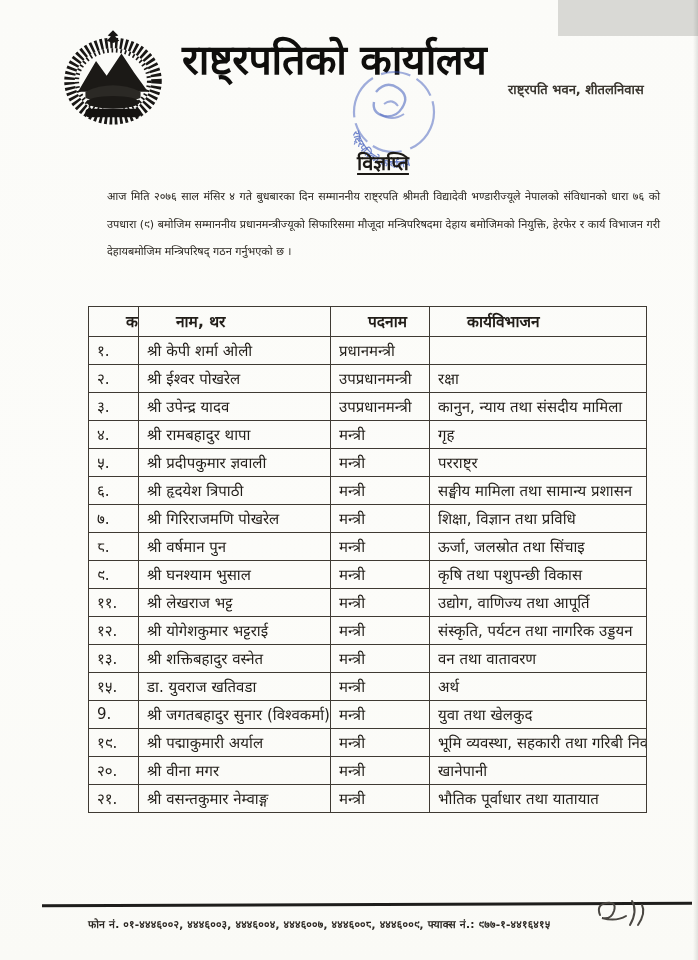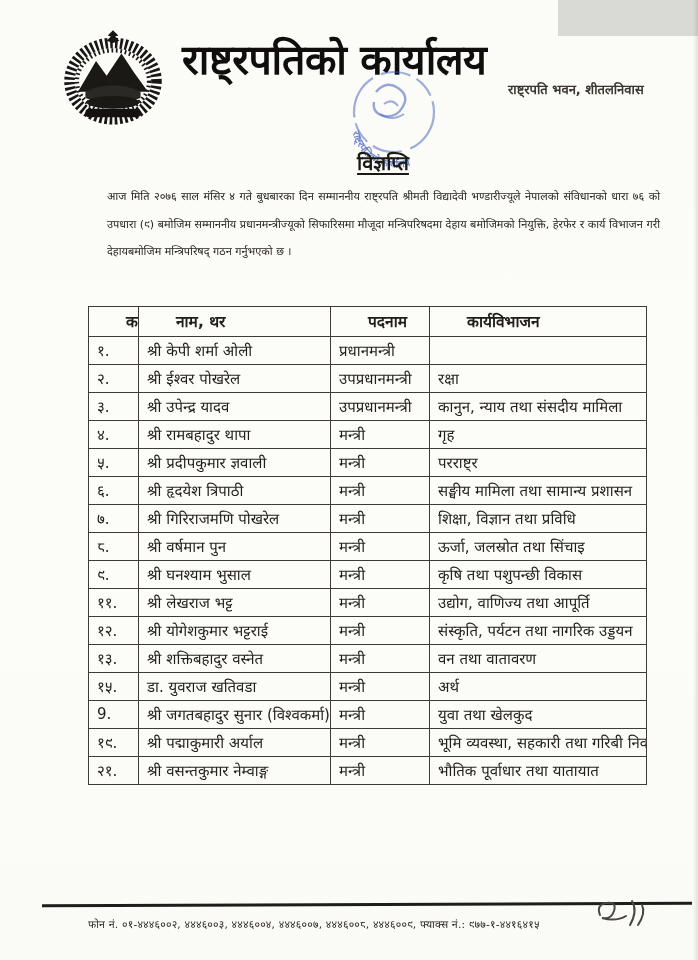--- a/index.html
+++ b/index.html
@@ -61,21 +61,21 @@
   .col-name{width:192px;}
   .col-pos{width:99px;}
   .col-port{width:217px;}
   th.h-name,td.c-name{padding-left:20px;}
   .footer-line{
     position:absolute;left:42px;top:903px;width:650px;height:2.6px;
     background:#1e1d1b;transform:rotate(-.2deg);
   }
   .footer-contact{
     position:absolute;left:88px;top:917px;width:540px;
-    font-size:10.6px;font-weight:400;color:#2c2823;letter-spacing:.2px;
+    font-size:10.6px;font-weight:700;color:#2c2823;letter-spacing:.2px;
     white-space:nowrap;
   }
   .signature{position:absolute;left:592px;top:893px;width:62px;height:44px;}
 </style>
 </head>
 <body>
 
 <div class="paper">
 
   <div class="scan-corner"></div>
@@ -233,20 +233,26 @@
     </tr>
 
 
     <tr>
       <td>१९.</td>
       <td class="c-name">श्री पद्माकुमारी अर्याल</td>
       <td>मन्त्री</td>
       <td>भूमि व्यवस्था, सहकारी तथा गरिबी निवारण</td>
     </tr>
 
+    <tr>
+      <td>२०.</td>
+      <td class="c-name">श्री वीना मगर</td>
+      <td>मन्त्री</td>
+      <td>खानेपानी</td>
+    </tr>
 
     <tr>
       <td>२१.</td>
       <td class="c-name">श्री वसन्तकुमार नेम्वाङ्ग</td>
       <td>मन्त्री</td>
       <td>भौतिक पूर्वाधार तथा यातायात</td>
     </tr>
   </tbody>
   </table>
 

